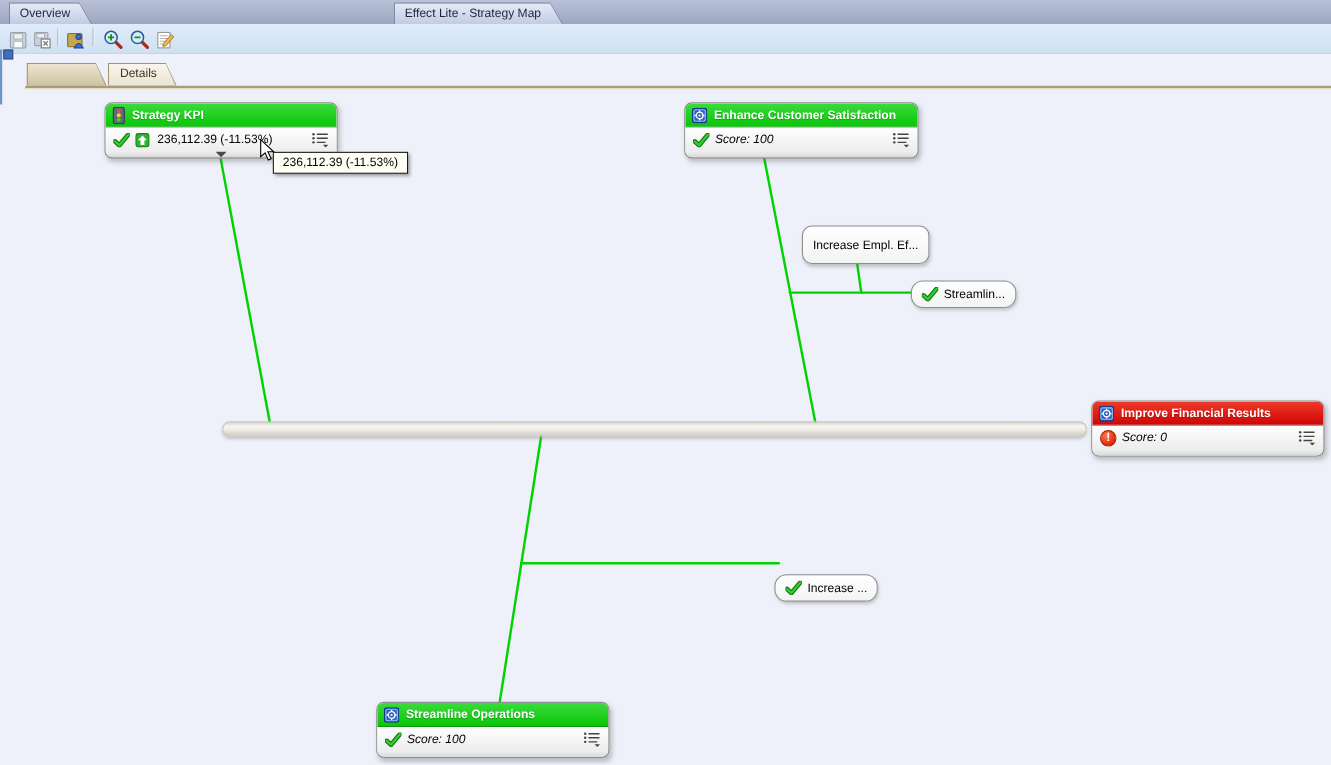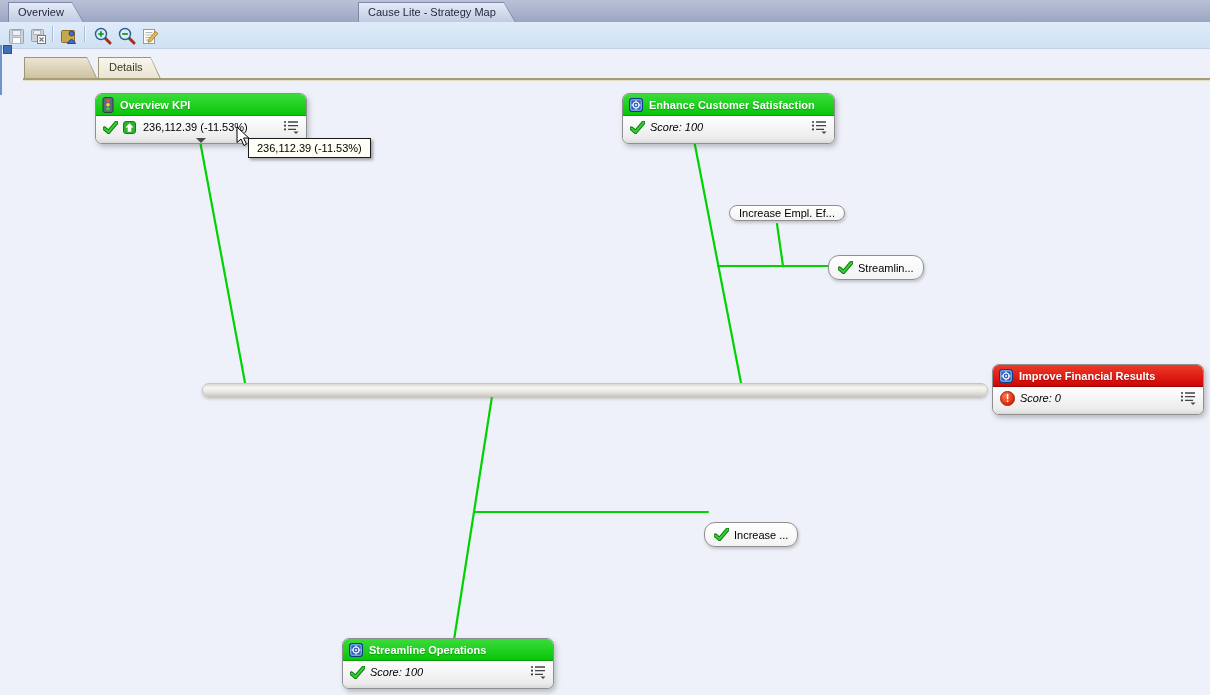--- a/index.html
+++ b/index.html
@@ -65,41 +65,41 @@
 
   .alert-badge{width:15px;height:15px;border-radius:50%;flex:0 0 auto;
     background:radial-gradient(circle at 35% 30%,#ff7a52,#dc2605 72%);
     border:1px solid #a81a00;box-sizing:border-box;color:#fff;font-weight:bold;font-size:11px;
     display:flex;align-items:center;justify-content:center;line-height:1;}
 
   .mini{position:absolute;z-index:30;display:inline-flex;align-items:center;gap:5px;height:25px;
     padding:0 9px;border:1px solid #8f8f8f;border-radius:11px;box-sizing:border-box;
     background:linear-gradient(#ffffff,#f3f3f3);box-shadow:1px 2px 3px rgba(110,110,110,.35);
     font-size:11px;color:#000;white-space:nowrap;}
-  .mini.noicon{height:16px;border-radius:9px;}
+  .mini.noicon{height:35px;border-radius:9px;}
 
   .tooltip{position:absolute;left:248px;top:138px;z-index:50;height:20px;line-height:18px;
     padding:0 8px;background:#fffef5;border:1px solid #1a1a1a;box-sizing:border-box;
     font-size:11px;color:#000;box-shadow:2px 2px 3px rgba(0,0,0,.35);white-space:nowrap;}
   .cursor{position:absolute;left:236px;top:126px;z-index:60;pointer-events:none;}
   .icon{flex:0 0 auto;display:inline-flex;}
 </style>
 </head>
 <body>
 
 <div class="app">
 
   <div class="tabstrip">
     <div class="ttab" style="left:8px">
       <div class="ttab-fill"></div>
       <span class="ttab-label">Overview</span>
     </div>
     <div class="ttab" style="left:358px">
       <div class="ttab-fill"></div>
-      <span class="ttab-label">Cause Lite - Strategy Map</span>
+      <span class="ttab-label">Effect Lite - Strategy Map</span>
     </div>
   </div>
 
   <div class="toolbar">
     <div class="tbtn" style="left:5px">
       <svg class="icon" width="17" height="17" viewBox="0 0 17 17">
         <rect x="1.5" y="1.5" width="14" height="14" rx="1" fill="#ccd2d9" stroke="#9aa2ac"></rect>
         <rect x="4.5" y="2.5" width="8" height="5" fill="#eef1f4" stroke="#aeb5bd"></rect>
         <rect x="4.5" y="9.5" width="8" height="6" fill="#fbfcfd" stroke="#aeb5bd"></rect>
       </svg>
@@ -169,21 +169,21 @@
   <div class="spine"></div>
 
   <div class="node" style="left:95px;top:93px;width:210px">
     <div class="node-header green">
       <svg class="icon" width="12" height="16" viewBox="0 0 12 16">
         <rect x="1" y="0.5" width="10" height="15" rx="2" fill="#5a6b7a" stroke="#2e3a44"></rect>
         <circle cx="6" cy="3.8" r="1.8" fill="#ff4438"></circle>
         <circle cx="6" cy="7.8" r="1.8" fill="#ffd428"></circle>
         <circle cx="6" cy="11.8" r="1.8" fill="#39d630"></circle>
       </svg>
-      <span>Overview KPI</span>
+      <span>Strategy KPI</span>
     </div>
     <div class="node-body">
       <svg class="icon" width="15" height="13" viewBox="0 0 15 13">
         <path d="M1.5 7.5 L5.5 11 L13.5 1.5" fill="none" stroke="#0c7c0c" stroke-width="4.2" stroke-linecap="round" stroke-linejoin="round"></path>
         <path d="M1.5 7.5 L5.5 11 L13.5 1.5" fill="none" stroke="#35cf35" stroke-width="2" stroke-linecap="round" stroke-linejoin="round"></path>
       </svg>
       <svg class="icon" width="13" height="13" viewBox="0 0 13 13">
         <rect x="0.5" y="0.5" width="12" height="12" rx="2.5" fill="#2db42d" stroke="#157f15"></rect>
         <polygon points="6.5,2.2 10.6,6.6 8.3,6.6 8.3,10.8 4.7,10.8 4.7,6.6 2.4,6.6" fill="#fff"></polygon>
       </svg>

